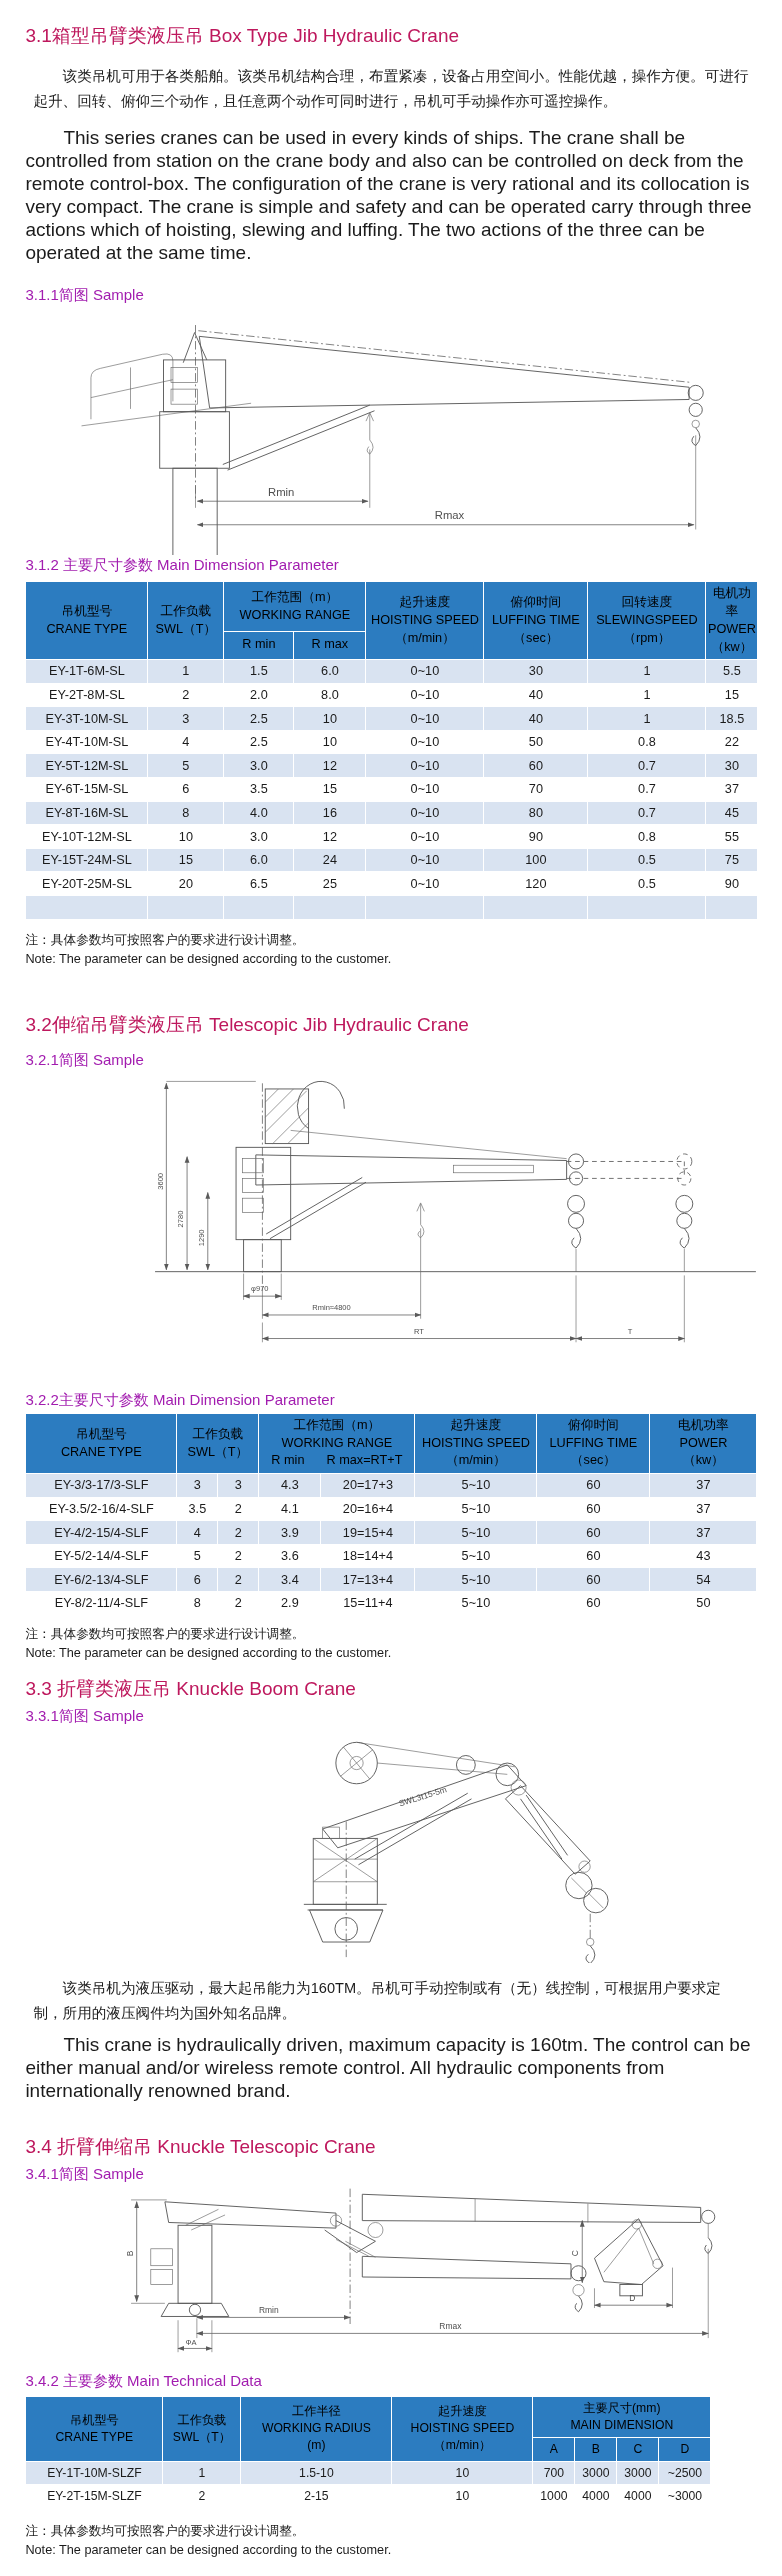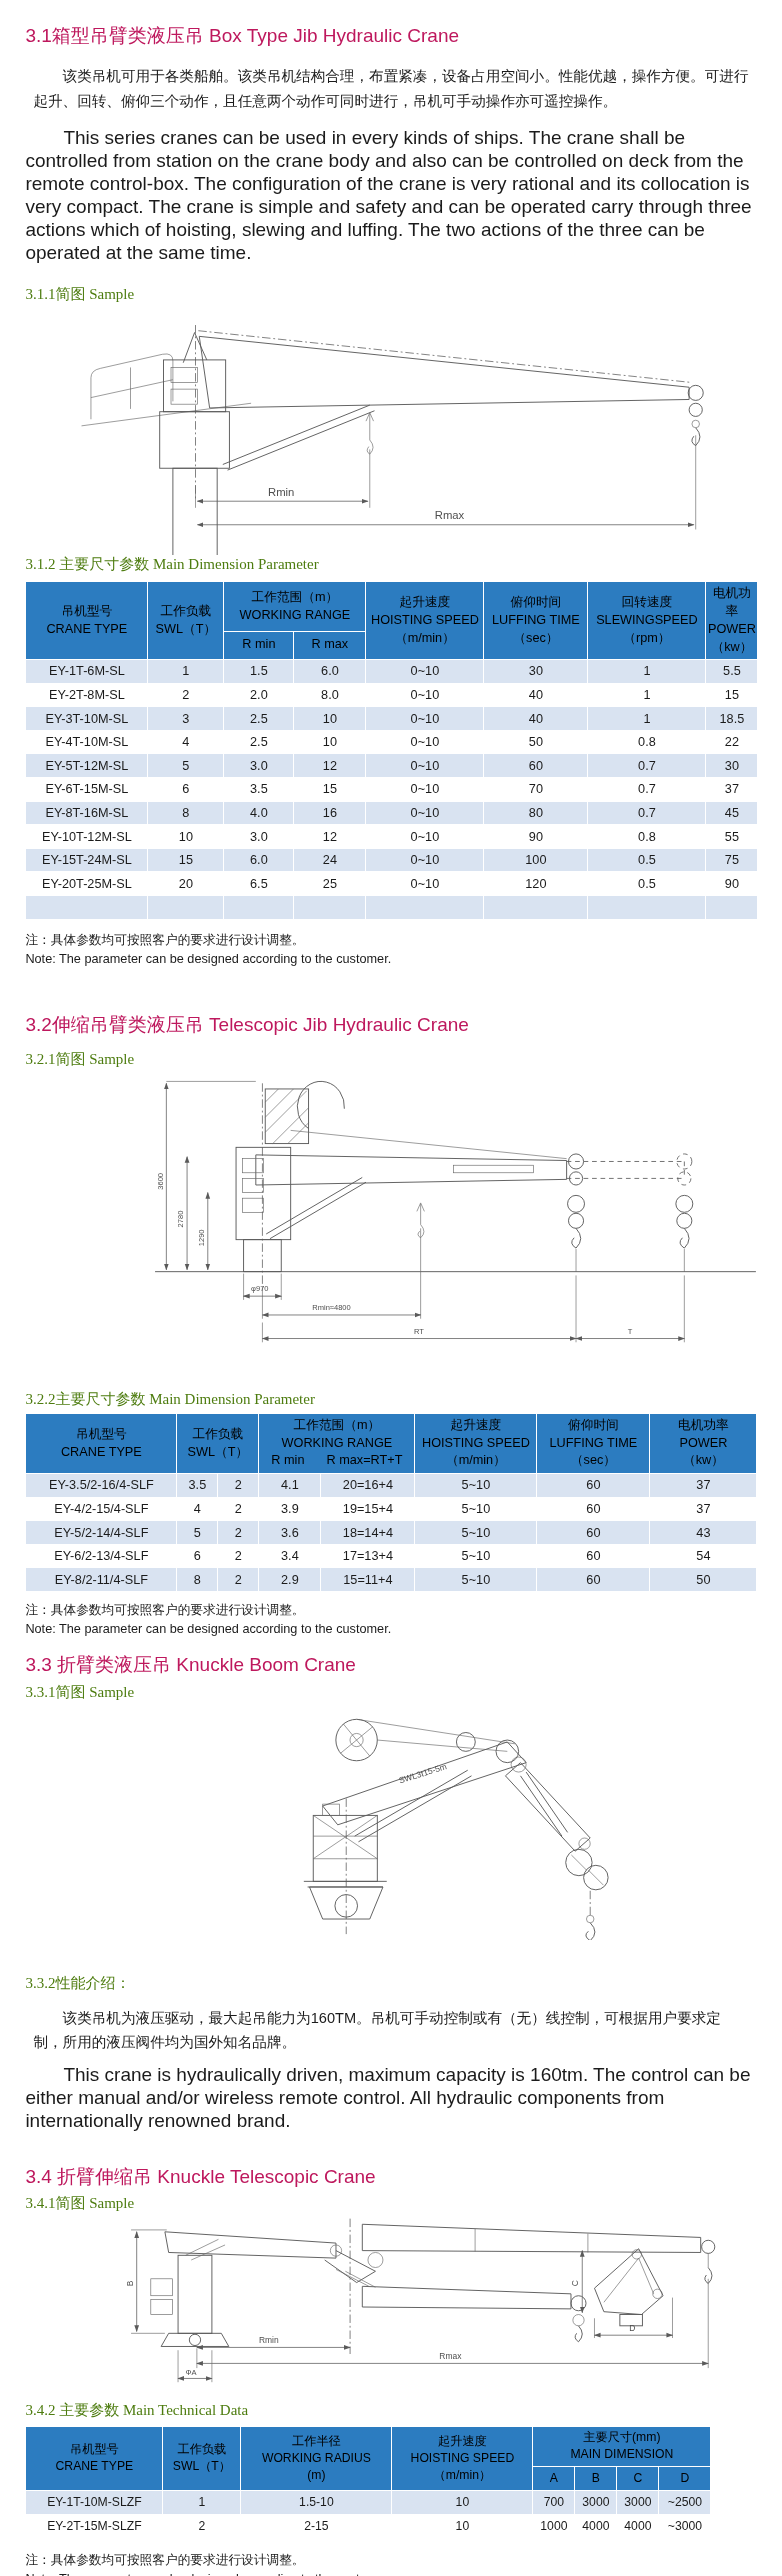--- a/index.html
+++ b/index.html
@@ -1,19 +1,19 @@
 <!DOCTYPE html>
 <html style="font-size:15px"><head>
 <meta charset="utf-8">
 <style>
   html,body{margin:0;padding:0;background:#ffffff;}
   body{font-family:"Liberation Sans","DejaVu Sans",sans-serif;color:#1b1b1b;}
   .page{width:782px;box-sizing:border-box;padding:0 25.4px 9.4px 25.4px;background:#fff;}
   h1.sec{font-size:19px;line-height:22.6px;font-weight:400;color:#be185d;margin:0;}
-  h2.sub{font-size:15px;line-height:19px;font-weight:400;color:#4d7c0f;margin:0;font-family:Liberation Serif, serif;}
+  h2.sub{font-size:15px;line-height:19px;font-weight:400;color:#a21caf;margin:0;}
   p.cn{font-size:14.6px;line-height:24.5px;margin:8px;text-indent:2em;}
   p.en{font-size:19px;line-height:23px;margin:0;text-indent:2em;}
   p.note{font-size:12.7px;line-height:19px;margin:0;}
   
   table.ptable{border-collapse:collapse;table-layout:fixed;font-size:12.7px;}
   table.ptable th{background:#2c7cc0;color:#000000;font-weight:400;border:1.4px solid #fff;
     padding:2.8px 0.9px;line-height:1.4;text-align:center;vertical-align:middle;}
   table.ptable td{border:1.4px solid #fff;padding:2.8px 0.9px;text-align:center;
     height:17px;line-height:16px;vertical-align:middle;}
   table.ptable tbody tr:nth-child(odd){background:#d9e3f1;}
@@ -357,20 +357,30 @@
           </th>
         <th>
           <span class="hl">电机功率</span>
           <span class="hl">POWER</span>
           <span class="hl">（kw）</span>
           </th>
       </tr>
     </thead>
     <tbody>
         <tr>
+          <td>EY-3/3-17/3-SLF</td>
+          <td>3</td>
+          <td>3</td>
+          <td>4.3</td>
+          <td>20=17+3</td>
+          <td>5~10</td>
+          <td>60</td>
+          <td>37</td>
+        </tr>
+        <tr>
           <td>EY-3.5/2-16/4-SLF</td>
           <td>3.5</td>
           <td>2</td>
           <td>4.1</td>
           <td>20=16+4</td>
           <td>5~10</td>
           <td>60</td>
           <td>37</td>
         </tr>
         <tr>
@@ -450,21 +460,20 @@
 
     <rect class="ln" x="306" y="118" width="68" height="70"></rect>
     <path class="thin" d="M306,140 L374,140 M306,164 L374,164 M306,118 L374,164 M374,118 L306,164"></path>
     <rect class="thin" x="316" y="106" width="18" height="12"></rect>
     <path class="ln" d="M296,188 L384,188 M300,194 L380,194"></path>
     <path class="ln" d="M302,194 L380,194 L366,228 L316,228 Z"></path>
     <circle class="ln" cx="341" cy="214" r="12"></circle>
     <path class="dash" d="M341,100 L341,244"></path>
   </svg>
 
-  <h2 class="sub" style="margin-top:34px">3.3.2性能介绍：</h2>
   <p class="cn" style="margin-top:13px">该类吊机为液压驱动，最大起吊能力为160TM。吊机可手动控制或有（无）线控制，可根据用户要求定制，所用的液压阀件均为国外知名品牌。</p>
   <p class="en" style="margin-top:7.5px">This crane is hydraulically driven, maximum capacity is 160tm. The control can be either manual and/or wireless remote control. All hydraulic components from internationally renowned brand.</p>
 
   <h1 class="sec" style="margin-top:34px">3.4 折臂伸缩吊 Knuckle Telescopic Crane</h1>
   <h2 class="sub" style="margin-top:5.7px">3.4.1简图 Sample</h2>
 
   <svg class="draw" width="731" height="188" viewBox="0 0 776 200">
 
     <path class="thin" d="M112,18 L150,18 M112,128 L148,128"></path>
     <path class="dim" marker-start="url(#ar)" marker-end="url(#ar)" d="M118,20 L118,126"></path>

